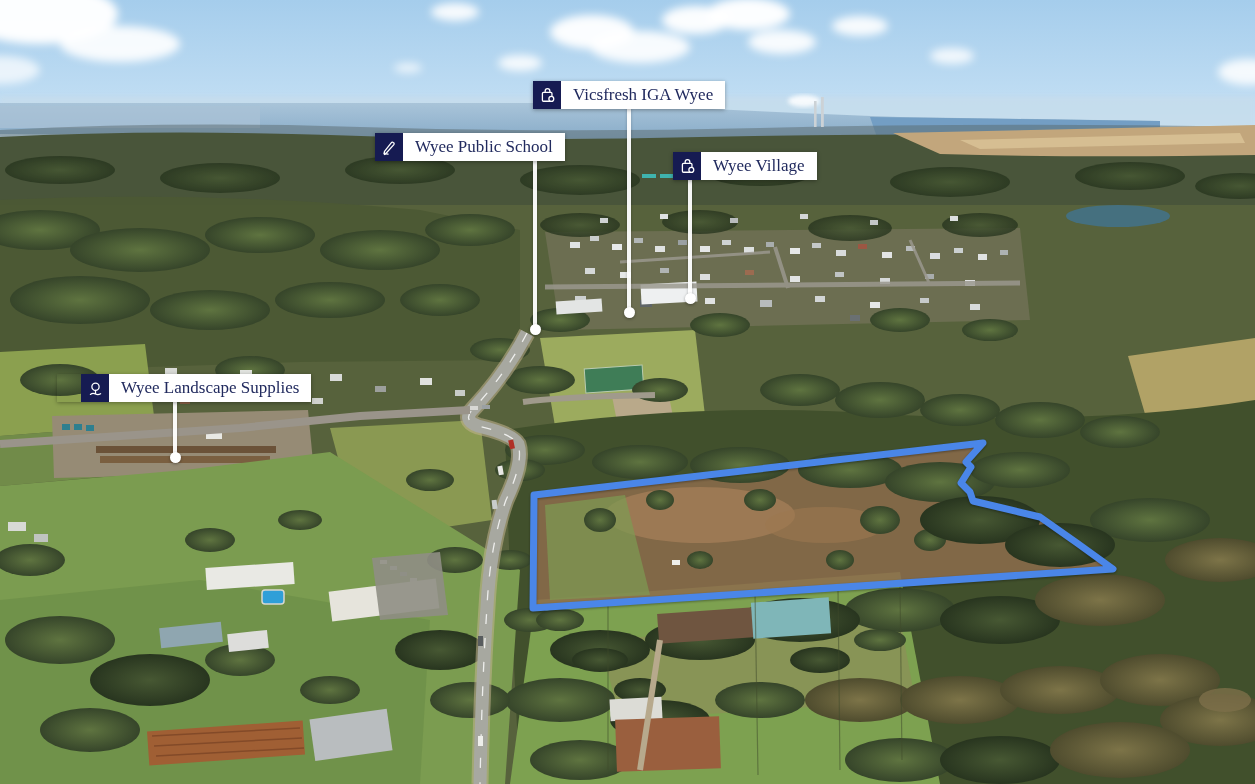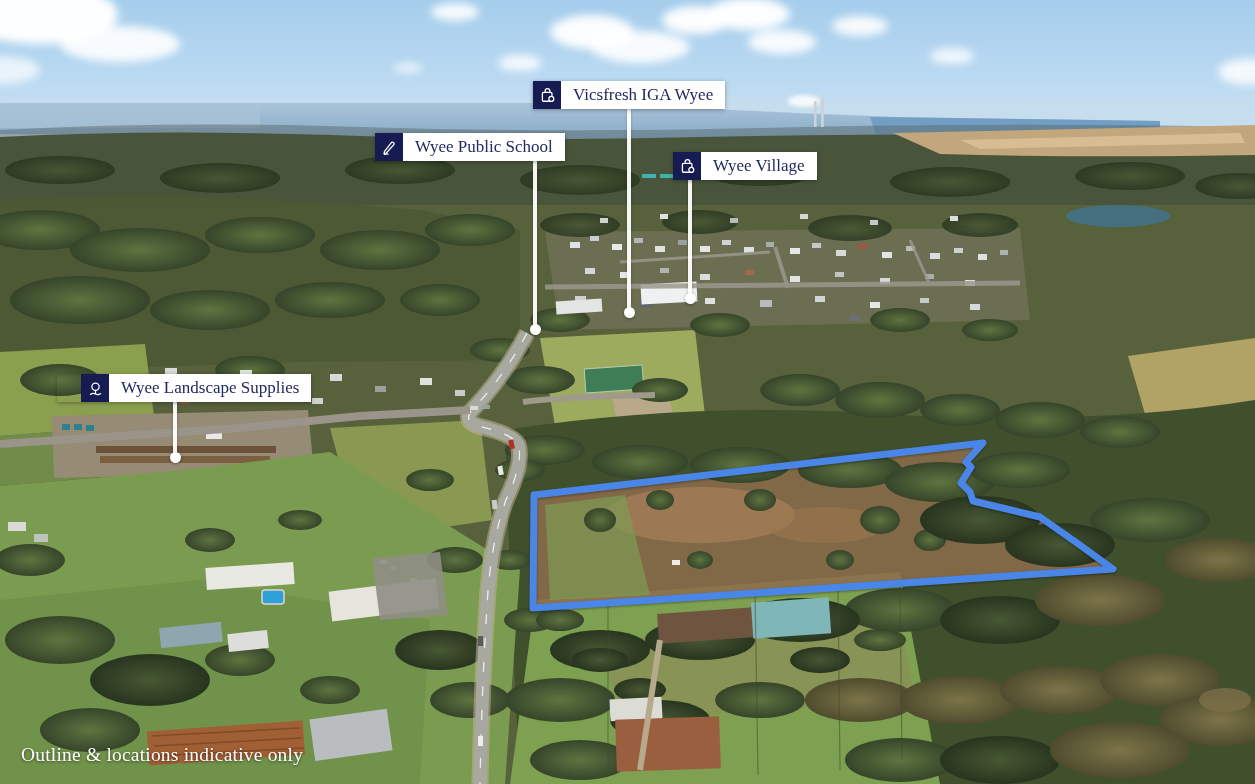--- a/index.html
+++ b/index.html
@@ -411,14 +411,13 @@
     <span class="label-icon">
       <svg width="17" height="17" viewBox="0 0 16 16" fill="none" stroke="#ffffff" stroke-width="1.2" stroke-linecap="round" stroke-linejoin="round">
         <circle cx="8" cy="6.4" r="3.4"></circle>
           <path d="M8,9.8 V12.6"></path>
         <path d="M3.2,13.6 q2.2,-1.6 4.8,-.4 q2.4,1.1 4.8,-.3"></path>
       </svg>
     </span>
     <span class="label-text">Wyee Landscape Supplies</span>
   </div>
 
-  <div class="disclaimer">Outline &amp; locations indicative only</div>
 </div>
 
 </body></html>

